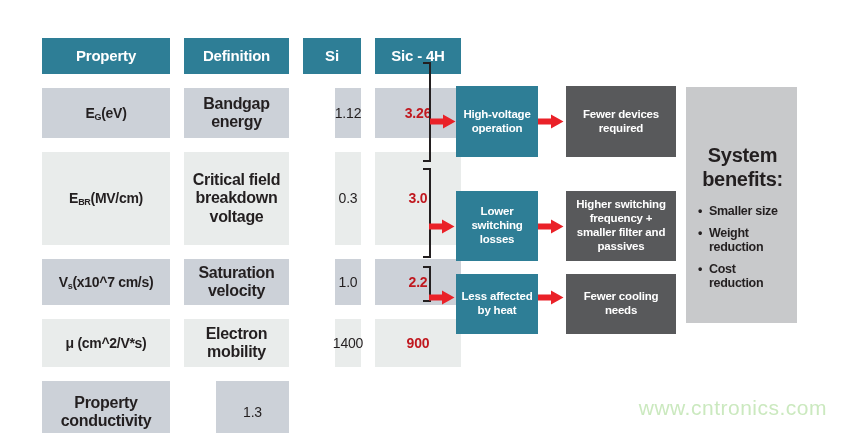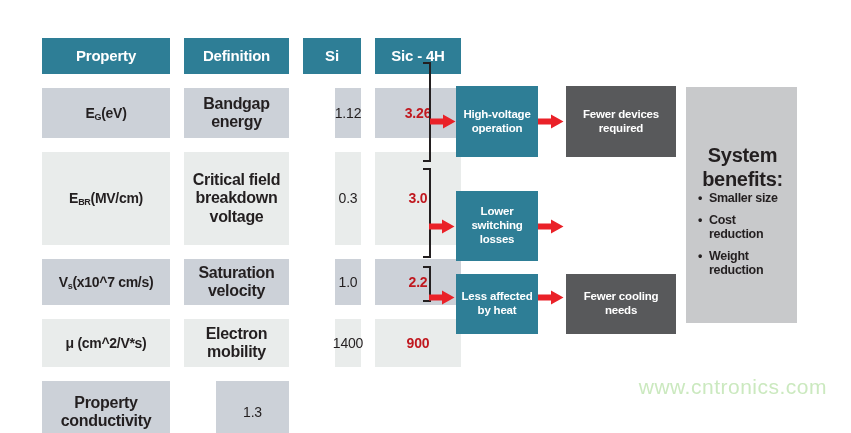--- a/index.html
+++ b/index.html
@@ -43,27 +43,27 @@
   .tealbox{left:456px;width:82px;background:var(--teal);}
   .darkbox{left:566px;width:110px;background:var(--graybox);}
   .g1{top:86px;height:71px;}
   .g2{top:191px;height:70px;}
   .g3{top:274px;height:60px;}
 
   
   .sysbox{position:absolute;left:686px;top:87px;width:111px;height:236px;background:var(--benefits);
     padding:56px 10px 0 12px;}
   .systitle{font-weight:700;font-size:20px;text-align:center;line-height:1.2;letter-spacing:-0.3px;}
-  .syslist{list-style:none;margin-top:0;}
+  .syslist{list-style:none;margin-top:13px;}
   .syslist li{position:relative;padding-left:11px;font-weight:700;font-size:12.5px;line-height:1.12;
     margin-bottom:8px;letter-spacing:-0.3px;}
   .syslist li::before{content:"\2022";position:absolute;left:0;top:0;}
 
   
-  .watermark{position:absolute;right:24px;top:375px;font-size:21px;font-weight:400;
+  .watermark{position:absolute;right:24px;top:396px;font-size:21px;font-weight:400;
     color:var(--watermark);letter-spacing:0.5px;}
 </style>
 </head>
 <body>
 
 <div class="canvas">
 
   <div class="ctable">
     <div class="cell hcell">Property</div>
     <div class="cell hcell">Definition</div>
@@ -141,27 +141,28 @@
     </div>
   <div class="arrow" style="left:538px;top:290px;">
       <svg viewBox="0 0 26 15">
         <path fill="currentColor" d="M0 4.5 H13 V0.5 L25.5 7.5 L13 14.5 V10.5 H0 Z"></path>
       </svg>
     </div>
 
   <div class="fbox tealbox g1">High-voltage operation</div>
   <div class="fbox darkbox g1">Fewer devices required</div>
   <div class="fbox tealbox g2">Lower switching losses</div>
+  <div class="fbox darkbox g2">Higher switching frequency + smaller filter and passives</div>
   <div class="fbox tealbox g3">Less affected by heat</div>
   <div class="fbox darkbox g3">Fewer cooling needs</div>
 
   <div class="sysbox">
     <div class="systitle">System benefits:</div>
     <ul class="syslist">
       <li>Smaller size</li>
+      <li>Weight reduction</li>
       <li>Cost reduction</li>
-      <li>Weight reduction</li>
     </ul>
   </div>
 
   <div class="watermark">www.cntronics.com</div>
 
 </div>
 
 </body></html>

